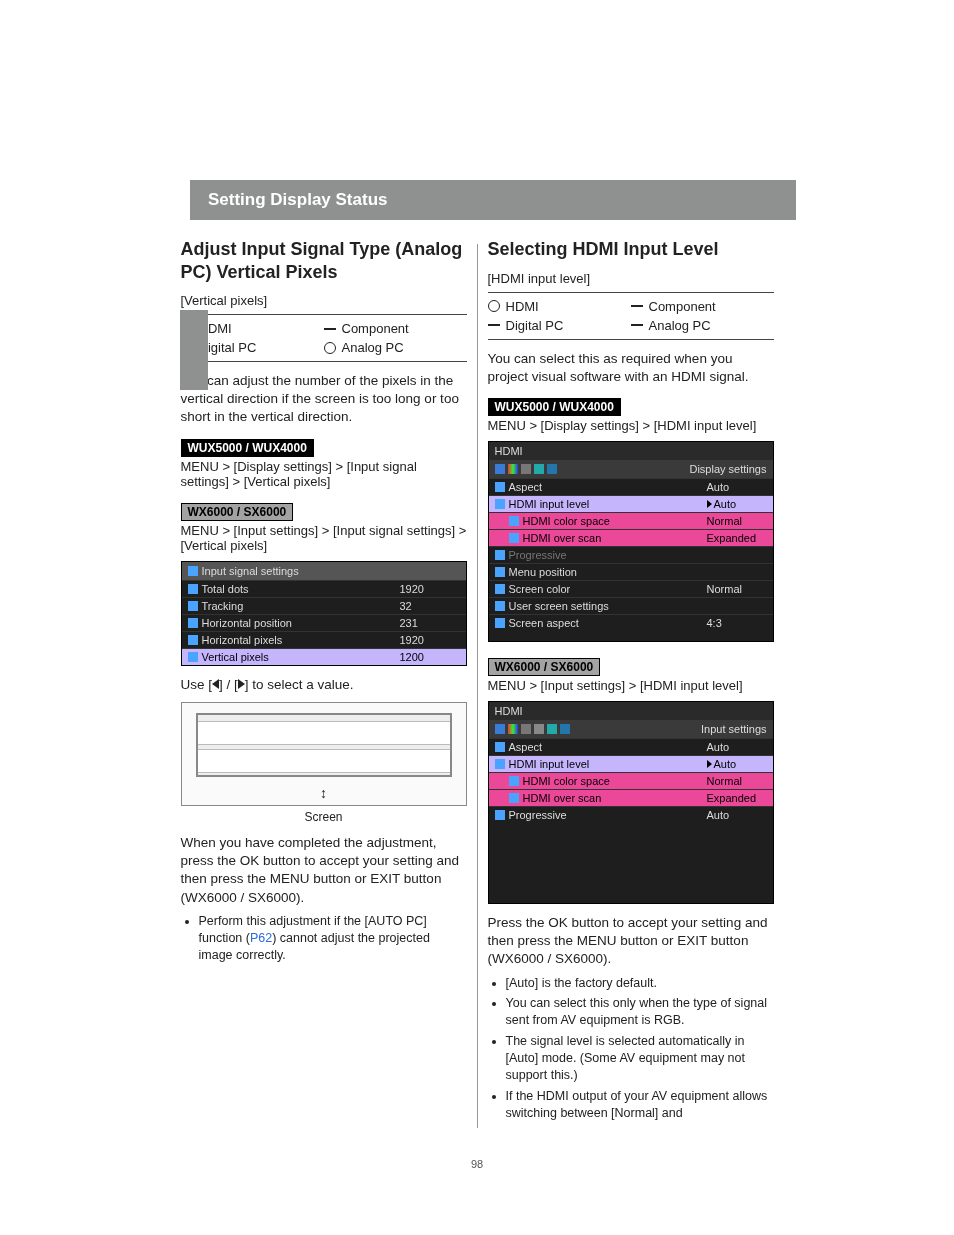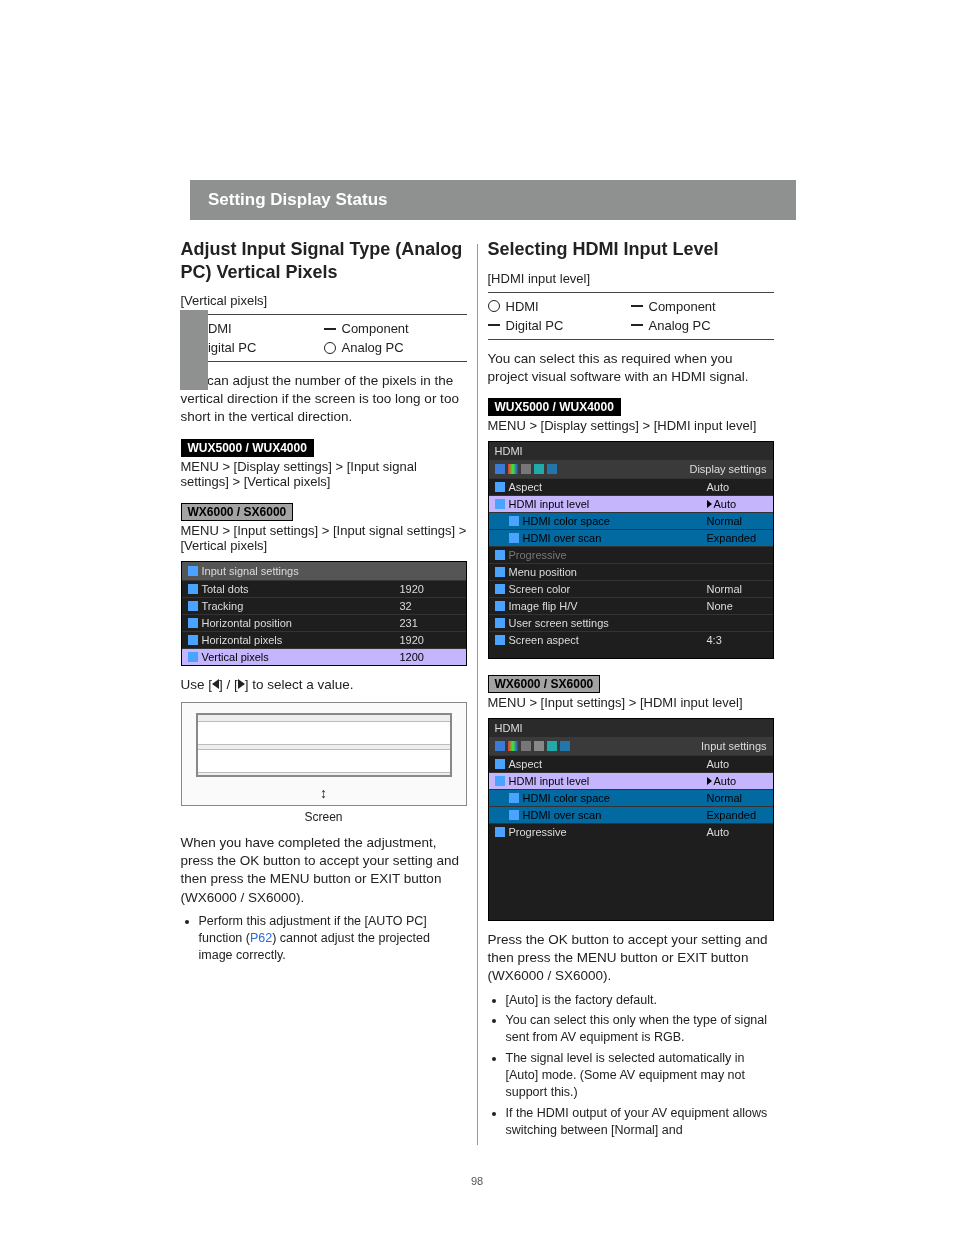--- a/index.html
+++ b/index.html
@@ -22,21 +22,21 @@
   .path{font-size:13px;margin:0 0 8px 0;}
   .osd{background:#1e1e1e;color:#ddd;font-size:11px;margin:4px 0 10px 0;border:1px solid #000;}
   .osd .hdr{display:flex;align-items:center;background:#3a3a3a;padding:3px 6px;gap:3px;}
   .osd .hdr .sq{width:10px;height:10px;}
   .osd .hdr .title{margin-left:auto;font-size:11px;}
   .osd .tab{background:#555;padding:3px 6px;font-size:11px;display:flex;align-items:center;gap:4px;}
   .osd .r{display:flex;padding:2px 6px;border-top:1px solid #333;}
   .osd .r .k{flex:1;display:flex;align-items:center;gap:4px;}
   .osd .r .v{min-width:60px;text-align:left;}
   .osd .r.hi{background:#c4b5fd;color:#000;}
-  .osd .r.hi2{background:#0369a1;color:#000;padding-left:20px;}
+  .osd .r.hi2{background:#ec4899;color:#000;padding-left:20px;}
   .osd .r.dim{color:#777;}
   .osd .ico{width:10px;height:10px;background:#4aa3ff;display:inline-block;}
   .osd .bar{height:10px;background:#1e1e1e;}
   .tri{display:inline-block;width:0;height:0;border-top:5px solid transparent;border-bottom:5px solid transparent;}
   .tri.l{border-right:7px solid #222;}
   .tri.r{border-left:7px solid #222;}
   .triw{display:inline-block;width:0;height:0;border-top:4px solid transparent;border-bottom:4px solid transparent;border-left:5px solid #000;margin-right:2px;}
   .diagram{border:1px solid #888;padding:6px;margin:8px 0 4px 0;background:#fafafa;height:90px;position:relative;}
   .diagram .inner{border:2px solid #888;height:60px;margin:4px 8px 0 8px;background:#eee;position:relative;overflow:hidden;}
   .diagram .road{position:absolute;left:-10px;right:-10px;height:22px;background:#fff;top:6px;transform:skewX(-25deg);border-top:1px solid #bbb;border-bottom:1px solid #bbb;}
@@ -243,27 +243,20 @@
             <div class="r">
               <div class="k">
                 <span class="ico"></span>
                 <span>Screen color</span>
               </div>
               <div class="v">Normal</div>
             </div>
             <div class="r">
               <div class="k">
                 <span class="ico"></span>
-                <span>Image flip H/V</span>
-              </div>
-              <div class="v">None</div>
-            </div>
-            <div class="r">
-              <div class="k">
-                <span class="ico"></span>
                 <span>User screen settings</span>
               </div>
               <div class="v"></div>
             </div>
             <div class="r">
               <div class="k">
                 <span class="ico"></span>
                 <span>Screen aspect</span>
               </div>
               <div class="v">4:3</div>

